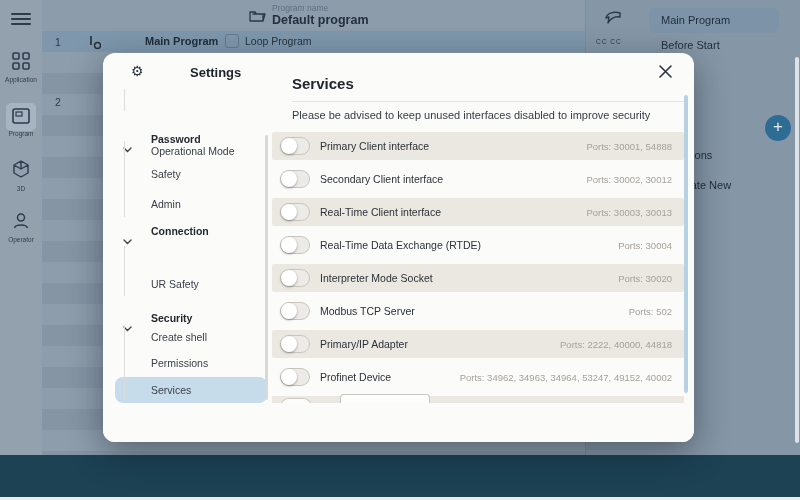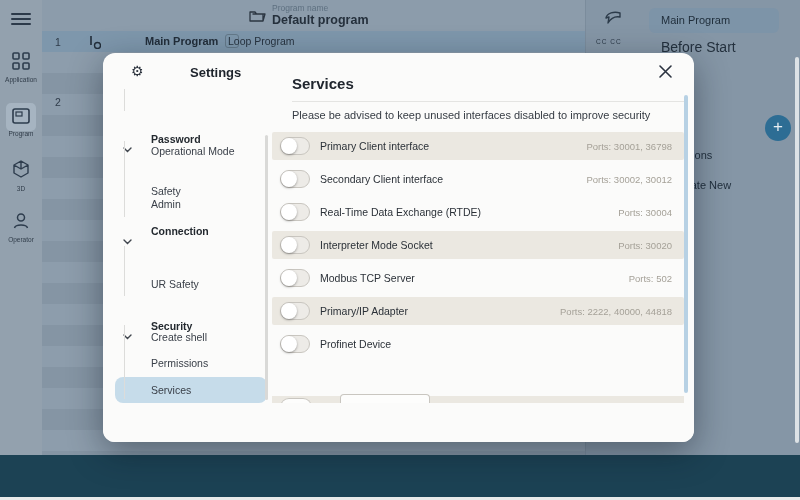--- a/index.html
+++ b/index.html
@@ -16,30 +16,30 @@
   .side-item svg{position:relative;z-index:1;}
   
   .tree{position:absolute;left:42px;top:0;width:543px;height:455px;background:#8c9cab;}
   .tree .stripes{position:absolute;left:0;top:52px;right:0;bottom:0;
       background:repeating-linear-gradient(180deg,#8d9dac 0 21px,#8595a4 21px 42px);}
   .row1{position:absolute;left:0;top:31px;width:100%;height:21px;background:#7e97ac;}
   .rownum{position:absolute;font-size:10.5px;color:#2e3b49;}
   .row1-label{position:absolute;left:103px;top:4px;font-size:11px;font-weight:bold;color:#222e3a;}
   .checkbox{position:absolute;left:183px;top:3px;width:12px;height:12px;border:1.5px solid #64798a;
       border-radius:3px;background:transparent;}
-  .row1-check-label{position:absolute;left:186px;top:4px;font-size:10.5px;color:#27333f;}
+  .row1-check-label{position:absolute;left:203px;top:4px;font-size:10.5px;color:#27333f;}
   .topbar-title{position:absolute;left:230px;top:3px;}
   .topbar-title .t1{font-size:8.5px;color:#5e7080;}
   .topbar-title .t2{font-size:12.5px;font-weight:bold;color:#25303c;}
   
   .rpanel{position:absolute;left:585px;top:0;width:215px;height:455px;background:#8596a6;
       border-left:1px solid #7b8c9c;}
   .chip{position:absolute;left:63px;top:8px;width:130px;height:25px;background:#7d94a8;
       border-radius:6px;font-size:11px;color:#1f2d3a;line-height:25px;padding-left:12px;box-sizing:border-box;}
-  .before-start{position:absolute;left:75px;top:39px;font-size:14px;color:#24313e;}
+  .before-start{position:absolute;left:75px;top:39px;font-size:11px;color:#24313e;}
   .cc{position:absolute;left:10px;top:38px;font-size:6.5px;color:#2c3a48;letter-spacing:1px;}
   .frag{position:absolute;font-size:11px;color:#1f2d3b;}
   .fab{position:absolute;left:179px;top:115px;width:26px;height:26px;border-radius:50%;
       background:#2d6d94;color:#e8eef2;font-size:17px;line-height:24px;text-align:center;cursor:pointer;}
   .rscroll{position:absolute;right:2px;top:57px;width:4px;height:386px;background:#dde2e6;border-radius:2px;}
   
   .bottombar{position:absolute;left:0;top:455px;width:800px;height:42px;background:#1c4254;}
   .bottom-strip{position:absolute;left:0;top:497px;width:800px;height:3px;background:#e9eaea;}
   
   .modal{position:absolute;left:103px;top:53px;width:591px;height:389px;background:#fbfbfa;
@@ -198,36 +198,36 @@
     <div class="m-nav" id="settings-nav">
         <div class="nav-row section" style="top: 41px; text-align: right;">
           <span class="chev"><svg width="9" height="6" viewBox="0 0 9 6">
               <polyline points="1,1 4.5,4.5 8,1" fill="none" stroke="#40464e" stroke-width="1.4" stroke-linecap="round"></polyline>
             </svg></span>
           <span class="txt">Password</span>
         </div>
         <div class="nav-row item" style="top: 53px;">
           <span class="txt">Operational Mode</span>
         </div>
-        <div class="nav-row item" style="top: 93px;">
+        <div class="nav-row item" style="top: 76px;">
           <span class="txt">Safety</span>
         </div>
         <div class="nav-row item" style="top: 106px;">
           <span class="txt">Admin</span>
         </div>
         <div class="nav-row section" style="top: 132.5px;">
           <span class="chev"><svg width="9" height="6" viewBox="0 0 9 6">
               <polyline points="1,1 4.5,4.5 8,1" fill="none" stroke="#40464e" stroke-width="1.4" stroke-linecap="round"></polyline>
             </svg></span>
           <span class="txt">Connection</span>
         </div>
         <div class="nav-row item" style="top: 185.5px;">
           <span class="txt">UR Safety</span>
         </div>
-        <div class="nav-row section" style="top: 228px;">
+        <div class="nav-row section" style="top: 220px;">
           <span class="chev"><svg width="9" height="6" viewBox="0 0 9 6">
               <polyline points="1,1 4.5,4.5 8,1" fill="none" stroke="#40464e" stroke-width="1.4" stroke-linecap="round"></polyline>
             </svg></span>
           <span class="txt">Security</span>
         </div>
         <div class="nav-row item" style="top: 238.5px;">
           <span class="txt">Create shell</span>
         </div>
         <div class="nav-row item" style="top: 265px;">
           <span class="txt">Permissions</span>
@@ -244,29 +244,36 @@
 
     <div class="c-title">Services</div>
     <div class="c-div"></div>
     <div class="c-note">Please be advised to keep unused interfaces disabled to improve security</div>
     <div class="svc-list" id="svc-list">
         <div class="svc-row beige">
           <div class="toggle">
             <div class="knob"></div>
           </div>
           <div class="svc-name">Primary Client interface</div>
-          <div class="svc-ports">Ports: 30001, 36798</div>
+          <div class="svc-ports">Ports: 30001, 54888</div>
         </div>
         <div class="svc-row">
           <div class="toggle">
             <div class="knob"></div>
           </div>
           <div class="svc-name">Secondary Client interface</div>
           <div class="svc-ports">Ports: 30002, 30012</div>
         </div>
+        <div class="svc-row beige">
+          <div class="toggle">
+            <div class="knob"></div>
+          </div>
+          <div class="svc-name">Real-Time Client interface</div>
+          <div class="svc-ports">Ports: 30003, 30013</div>
+        </div>
         <div class="svc-row">
           <div class="toggle">
             <div class="knob"></div>
           </div>
           <div class="svc-name">Real-Time Data Exchange (RTDE)</div>
           <div class="svc-ports">Ports: 30004</div>
         </div>
         <div class="svc-row beige">
           <div class="toggle">
             <div class="knob"></div>
@@ -286,20 +293,21 @@
             <div class="knob"></div>
           </div>
           <div class="svc-name">Primary/IP Adapter</div>
           <div class="svc-ports">Ports: 2222, 40000, 44818</div>
         </div>
         <div class="svc-row">
           <div class="toggle">
             <div class="knob"></div>
           </div>
           <div class="svc-name">Profinet Device</div>
+          <div class="svc-ports">Ports: 34962, 34963, 34964, 53247, 49152, 40002</div>
         </div>
       </div>
 
     <div class="partial-row">
       <div class="partial-toggle"></div>
       <div class="partial-select"></div>
     </div>
     <div class="c-scroll"></div>
     <div class="m-footer">
       

